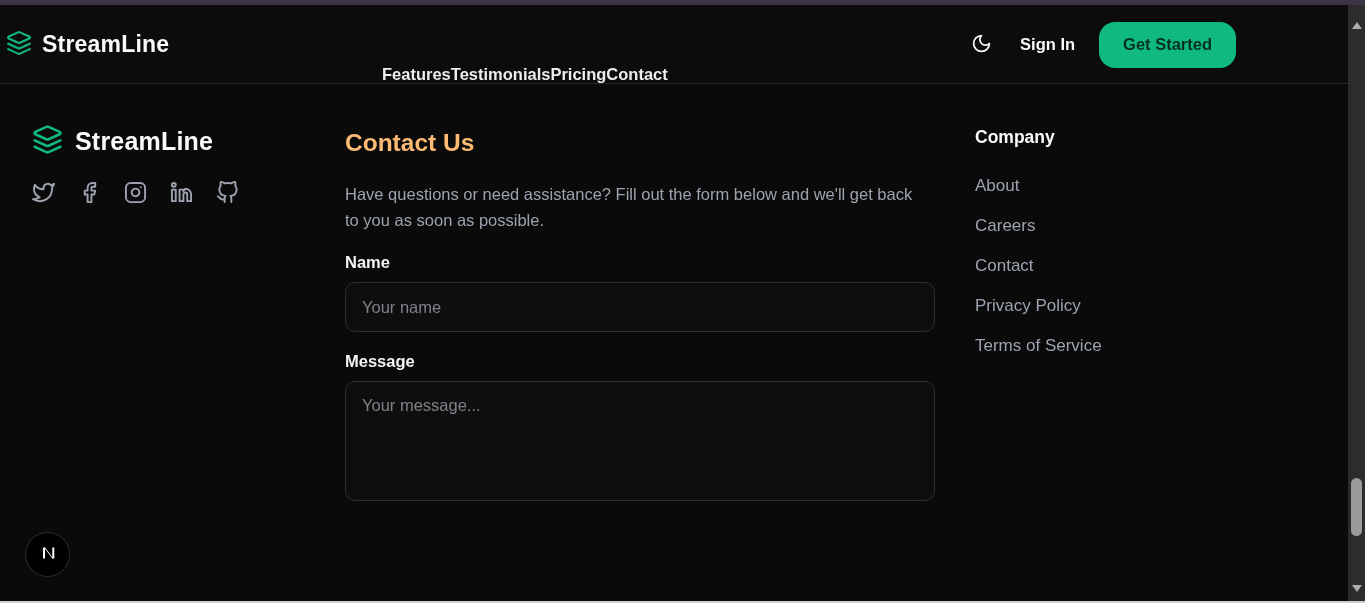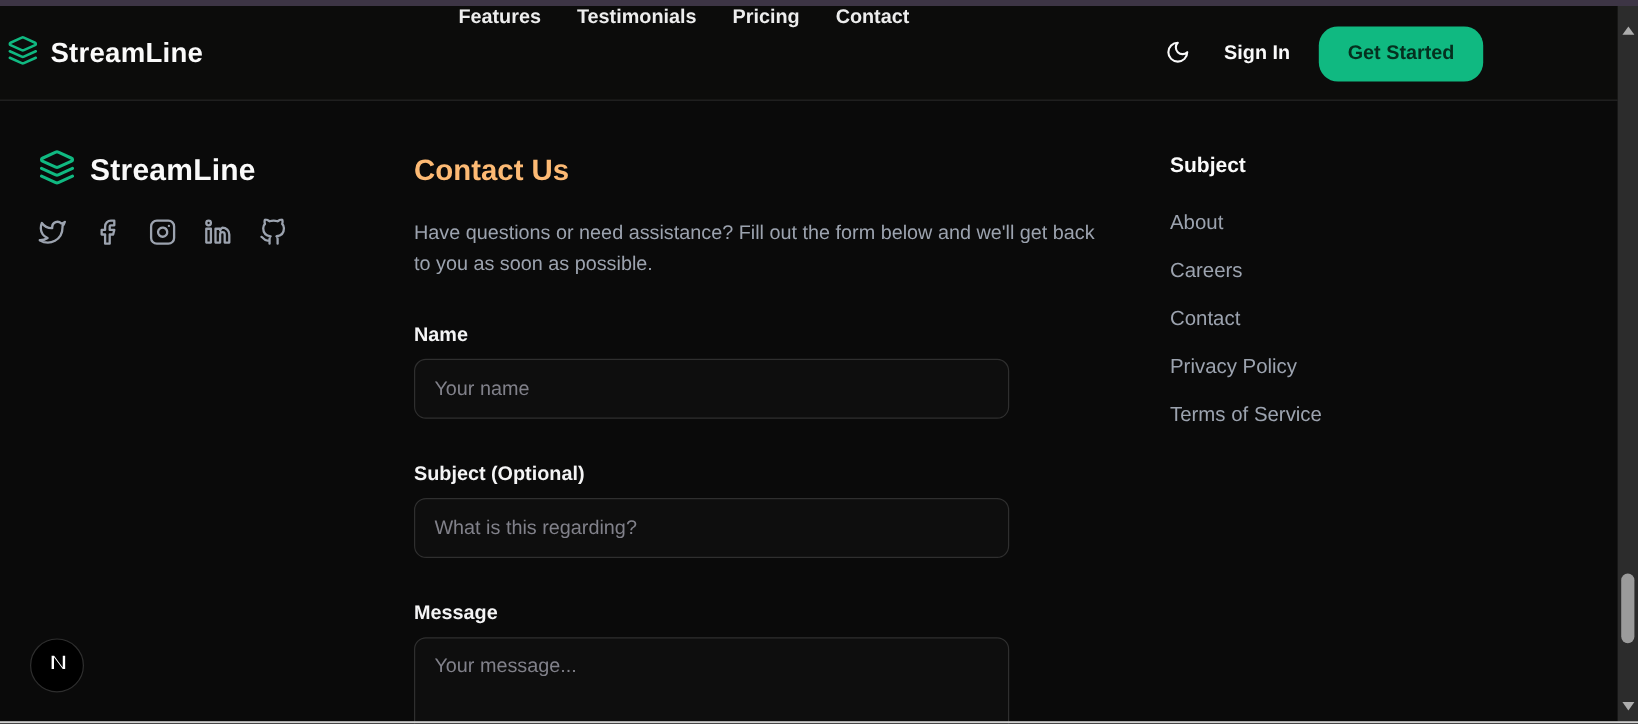--- a/index.html
+++ b/index.html
@@ -21,21 +21,21 @@
 
   
   .header {
     position: absolute; top: 5px; left: 0; width: 1348px; height: 79px;
     background: #0c0c0b; border-bottom: 1px solid #262626; z-index: 5;
   }
   .brand { position: absolute; left: 6px; top: 0; height: 79px; display: flex; align-items: center; gap: 10px; }
   .brand svg { width: 26px; height: 26px; }
   .brand-name { font-size: 23px; font-weight: 700; color: #fafafa; letter-spacing: .2px; }
 
-  .nav { position: absolute; left: 382px; top: 0; height: 79px; display: flex; align-items: flex-start; gap: 30px; }
+  .nav { position: absolute; left: 382px; top: 0; height: 79px; display: flex; align-items: flex-end; }
   .nav a {
     font-size: 16.5px; font-weight: 600; color: #ededed; text-decoration: none; cursor: pointer;
   }
 
   .header-right { position: absolute; right: 112px; top: 0; height: 79px; display: flex; align-items: center; gap: 22px; }
   .theme-btn { background: none; border: none; cursor: pointer; width: 34px; height: 34px; display: flex; align-items: center; justify-content: center; }
   .theme-btn svg { width: 21px; height: 21px; }
   .signin { font-size: 16.5px; font-weight: 600; color: #fafafa; text-decoration: none; cursor: pointer; margin-right: 2px; }
   .cta-btn {
     height: 46px; padding: 0 24px; border: none; border-radius: 16px;
@@ -50,24 +50,24 @@
   .brand-row .brand-name { font-size: 25px; }
   .tagline { margin-top: 26px; width: 225px; font-size: 16.5px; line-height: 1.55; color: #9ca3af; }
   .social-row { margin-top: 22px; display: flex; align-items: center; gap: 23px; }
   .social-row a { display: inline-flex; cursor: pointer; }
   .social-row svg { width: 23px; height: 23px; }
 
   
   .col-contact { position: absolute; left: 345px; top: 129px; width: 590px; }
   .contact-title { font-size: 24.5px; font-weight: 700; color: #fdba74; }
   .contact-desc { margin-top: 25px; font-size: 16.5px; line-height: 1.55; color: #9ca3af; width: 575px; }
-  .field { margin-top: 37px; }
+  .field { margin-top: 20px; }
   .field-label { display: block; font-size: 16.5px; font-weight: 600; color: #f4f4f5; margin-bottom: 10px; }
   .field input, .field textarea {
-    width: 496px; height: 50px; background: #0e0e0e;
+    width: 590px; height: 50px; background: #0e0e0e;
     border: 1px solid #2f2f2f; border-radius: 10px;
     padding: 0 16px; font-family: "Liberation Sans", sans-serif;
     font-size: 16.5px; color: #e5e5e5; outline: none;
   }
   .field textarea { height: 120px; padding-top: 14px; resize: none; }
   .field input::placeholder, .field textarea::placeholder { color: #81818a; opacity: 1; }
 
   
   .col-company { position: absolute; left: 975px; top: 127px; }
   .company-title { font-size: 17.5px; font-weight: 700; color: #fafafa; }
@@ -191,33 +191,29 @@
 <section class="col-contact">
   <h2 class="contact-title">Contact Us</h2>
   <p class="contact-desc">Have questions or need assistance? Fill out the form below and we'll get back to you as soon as possible.</p>
 
   <div class="field">
     <label class="field-label">Name</label>
     <input type="text" placeholder="Your name" style="">
   </div>
 
 
-  <div class="field">
-    <label class="field-label">Subject (Optional)</label>
-    <input type="text" placeholder="What is this regarding?" style="">
-  </div>
 
   <div class="field">
     <label class="field-label">Message</label>
     <textarea placeholder="Your message..." style=""></textarea>
   </div>
 </section>
 
 <section class="col-company">
-  <h3 class="company-title">Subject</h3>
+  <h3 class="company-title">Company</h3>
   <ul class="company-links">
     <li><a>About</a></li>
     <li><a>Careers</a></li>
     <li><a>Contact</a></li>
     <li><a>Privacy Policy</a></li>
     <li><a>Terms of Service</a></li>
   </ul>
 </section>
 
 <div class="dev-badge">

